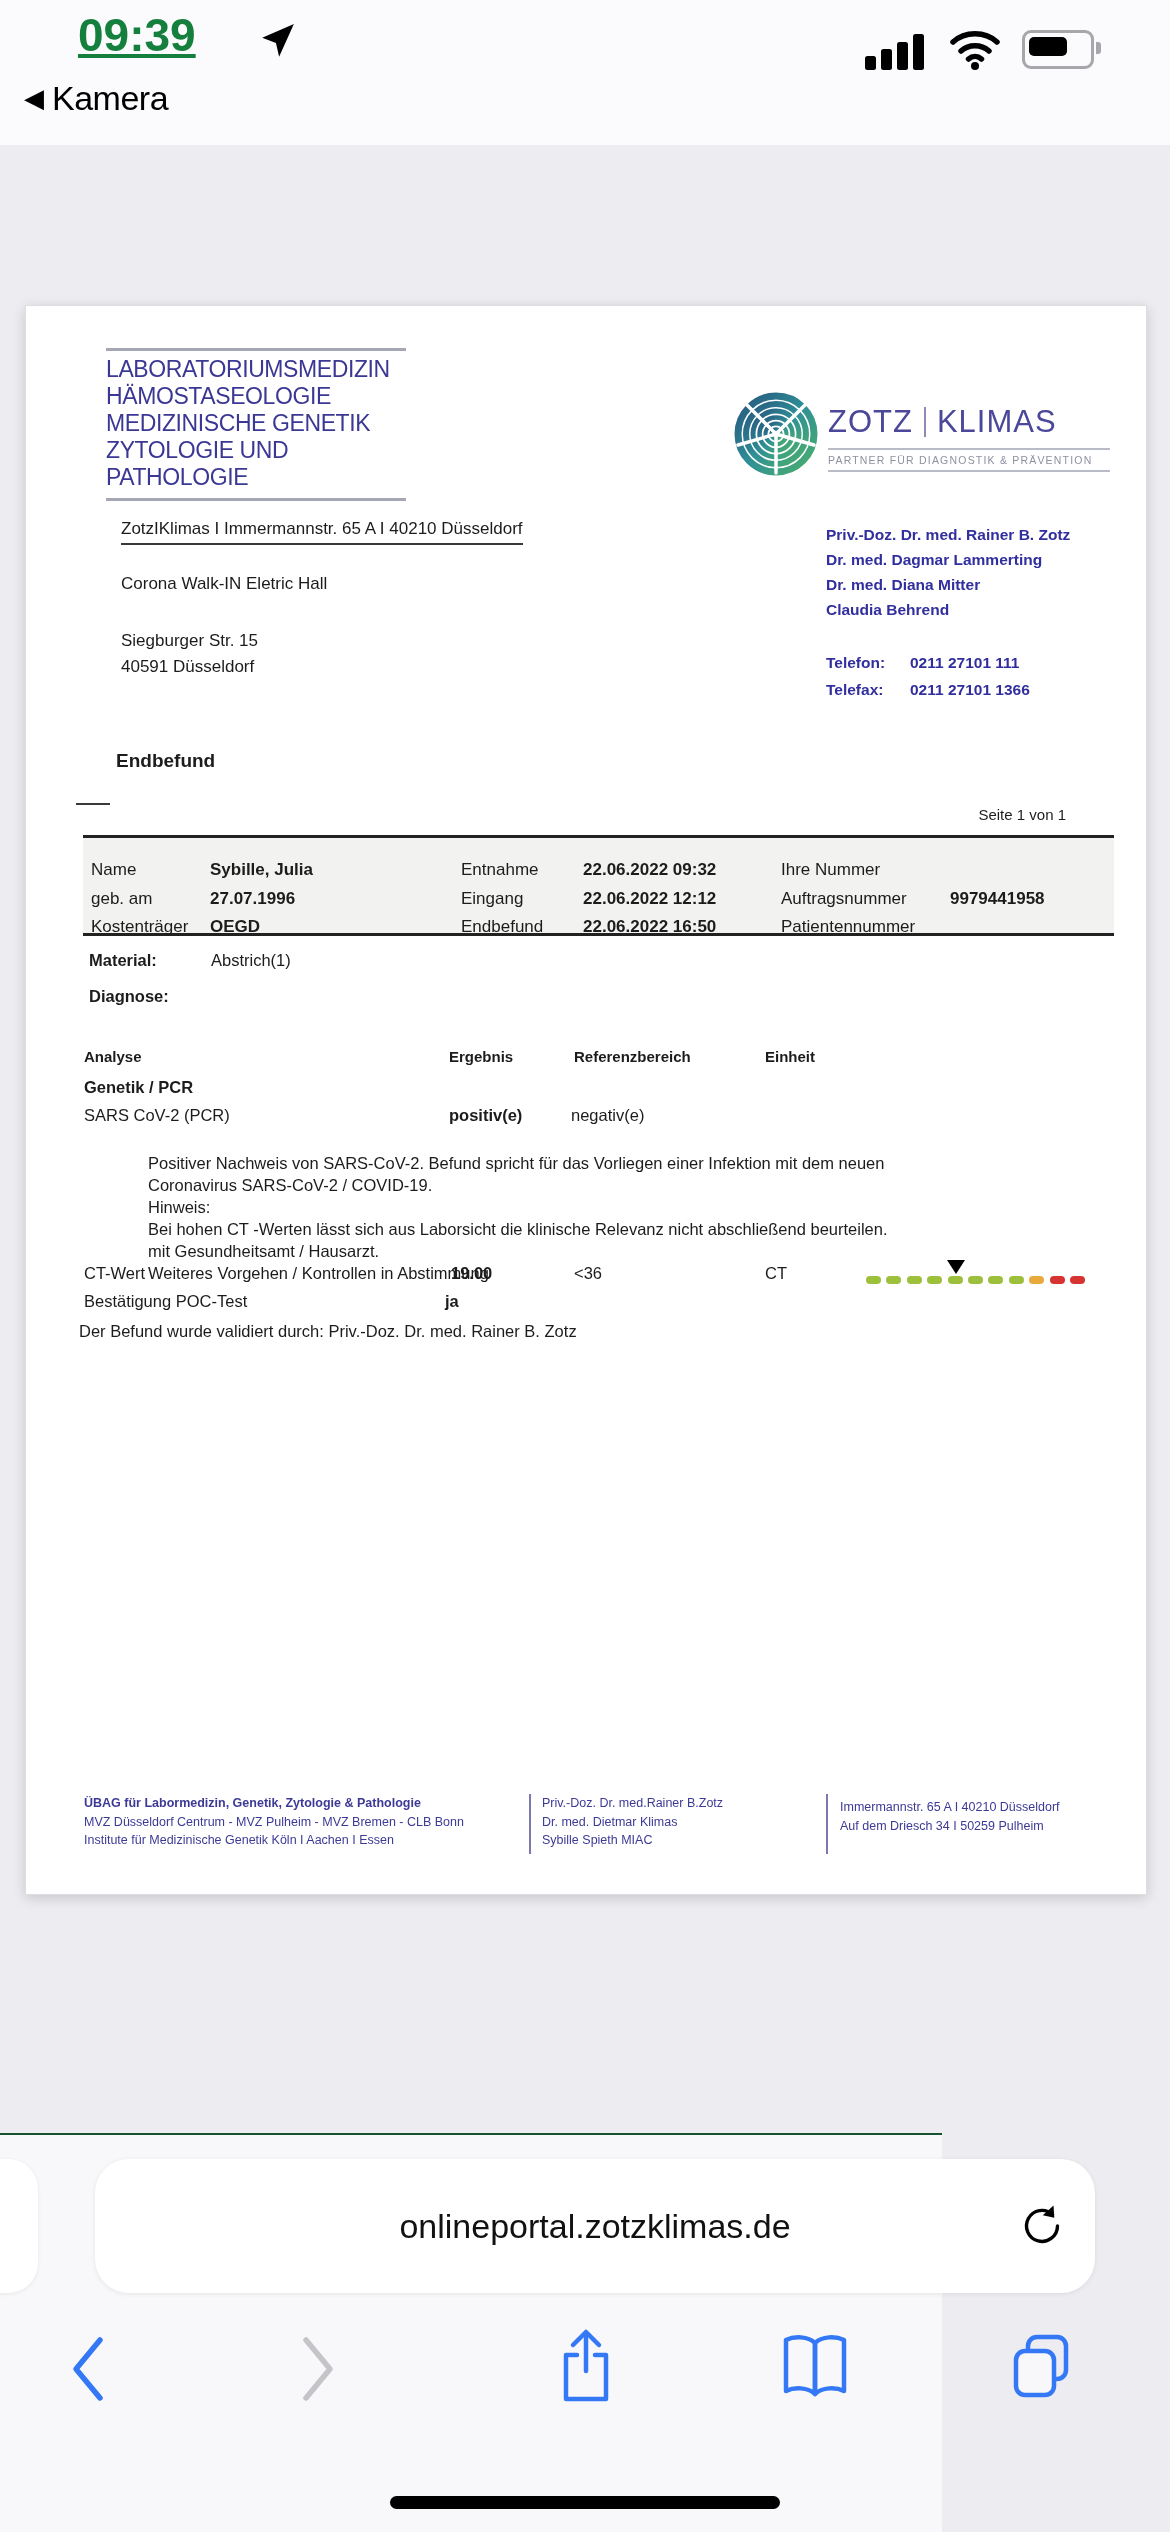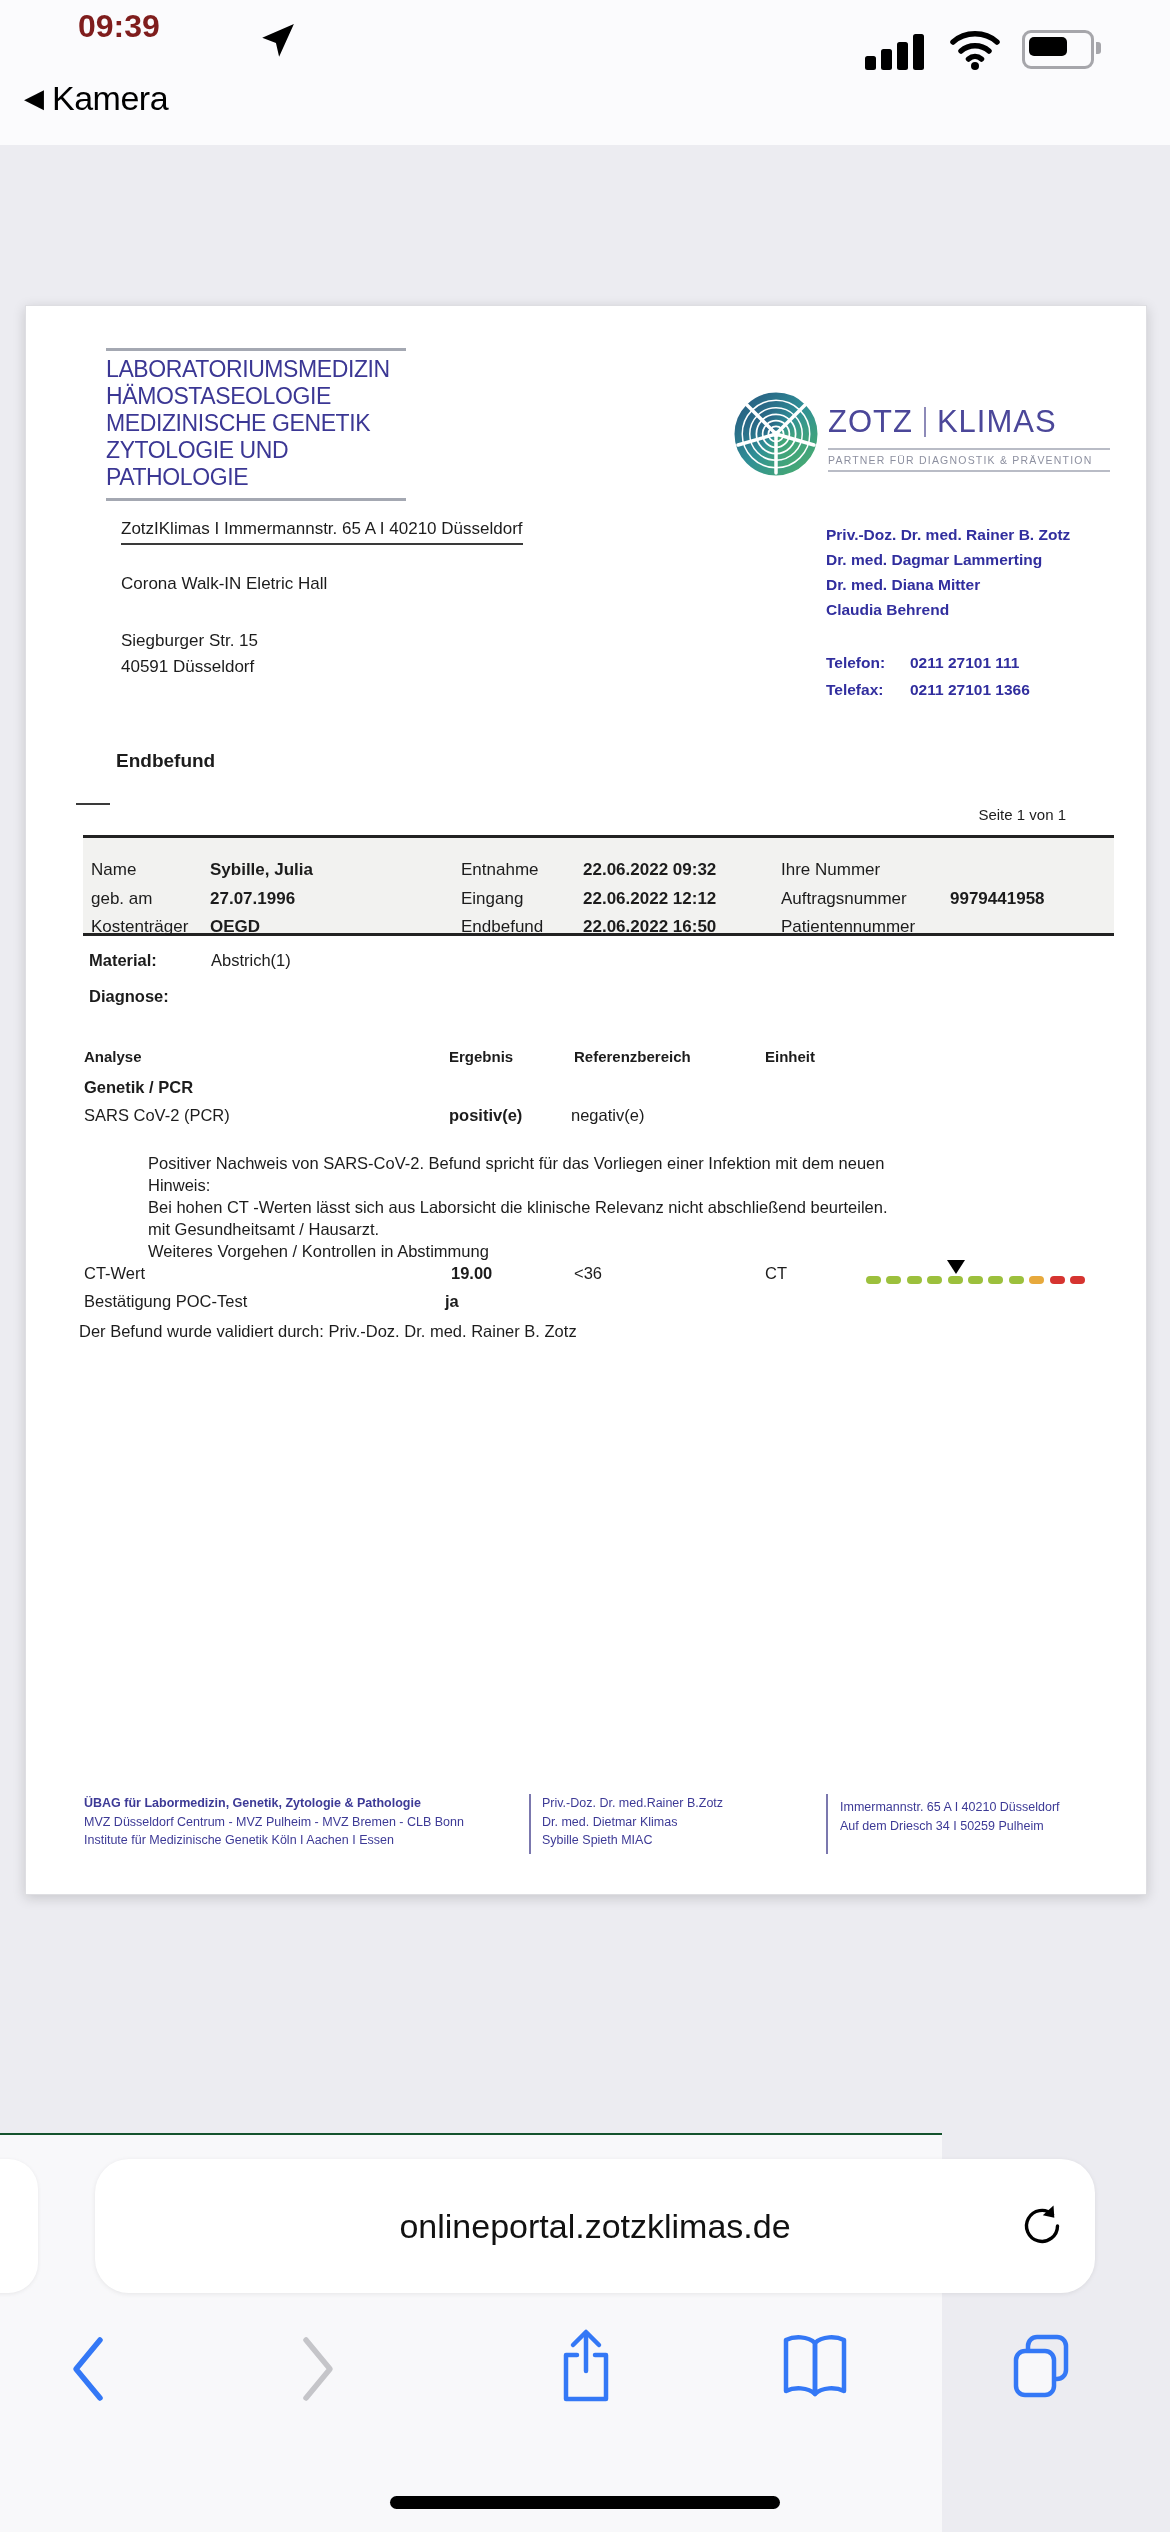--- a/index.html
+++ b/index.html
@@ -1,21 +1,21 @@
 <!DOCTYPE html>
 <html><head>
 <meta charset="utf-8">
 <style>
   html,body{margin:0;padding:0;}
   body{font-family:"Liberation Sans","DejaVu Sans",sans-serif;}
   .screen{position:relative;width:1170px;height:2532px;background:#ececf1;overflow:hidden;}
 
   
   .statusbar{position:absolute;left:0;top:0;width:1170px;height:145px;background:#fbfbfd;}
-  .time{position:absolute;left:78px;top:8px;font-size:32px;font-weight:700;color:#7f1d1d;letter-spacing:0px;}
+  .time{position:absolute;left:78px;top:8px;font-size:46px;font-weight:700;color:#15803d;letter-spacing:0px;text-decoration:underline;}
   .locarrow{position:absolute;left:258px;top:22px;}
   .back-to-app{position:absolute;left:24px;top:78px;display:flex;align-items:center;gap:8px;color:#000;}
   .back-to-app .tri{font-size:26px;line-height:40px;}
   .back-to-app .lbl{font-size:34px;letter-spacing:-0.5px;}
   .sigbars{position:absolute;left:865px;top:32px;display:flex;align-items:flex-end;gap:5px;height:38px;}
   .sigbars span{display:inline-block;width:11px;background:#000;border-radius:2.5px;}
   .wifi{position:absolute;left:948px;top:28px;}
   .battery{position:absolute;left:1022px;top:30px;width:66px;height:33px;border:3px solid #a6a6ab;border-radius:9px;}
   .battery .fill{position:absolute;left:4px;top:4px;width:38px;height:19px;background:#000;border-radius:5px;}
   .battery .nub{position:absolute;right:-10px;top:9px;width:5px;height:12px;background:#a6a6ab;border-radius:0 3px 3px 0;}
@@ -226,20 +226,21 @@
     <div class="rgroup">Genetik / PCR</div>
 
     <div class="rrow">
       <span class="col-a" style="top:800px;">SARS CoV-2 (PCR)</span>
       <span class="col-e bold" style="top:800px;">positiv(e)</span>
       <span style="left:545px;top:800px;">negativ(e)</span>
     </div>
 
     <div class="comments">
       <div>Positiver Nachweis von SARS-CoV-2. Befund spricht für das Vorliegen einer Infektion mit dem neuen</div>
+      <div>Coronavirus SARS-CoV-2 / COVID-19.</div>
       <div>Hinweis:</div>
       <div>Bei hohen CT -Werten lässt sich aus Laborsicht die klinische Relevanz nicht abschließend beurteilen.</div>
       <div>mit Gesundheitsamt / Hausarzt.</div>
       <div>Weiteres Vorgehen  / Kontrollen in Abstimmung</div>
     </div>
 
     <div class="rrow">
       <span class="col-a" style="top:958px;">CT-Wert</span>
       <span style="left:425px;top:958px;" class="bold">19.00</span>
       <span class="col-r" style="top:958px;">&lt;36</span>

